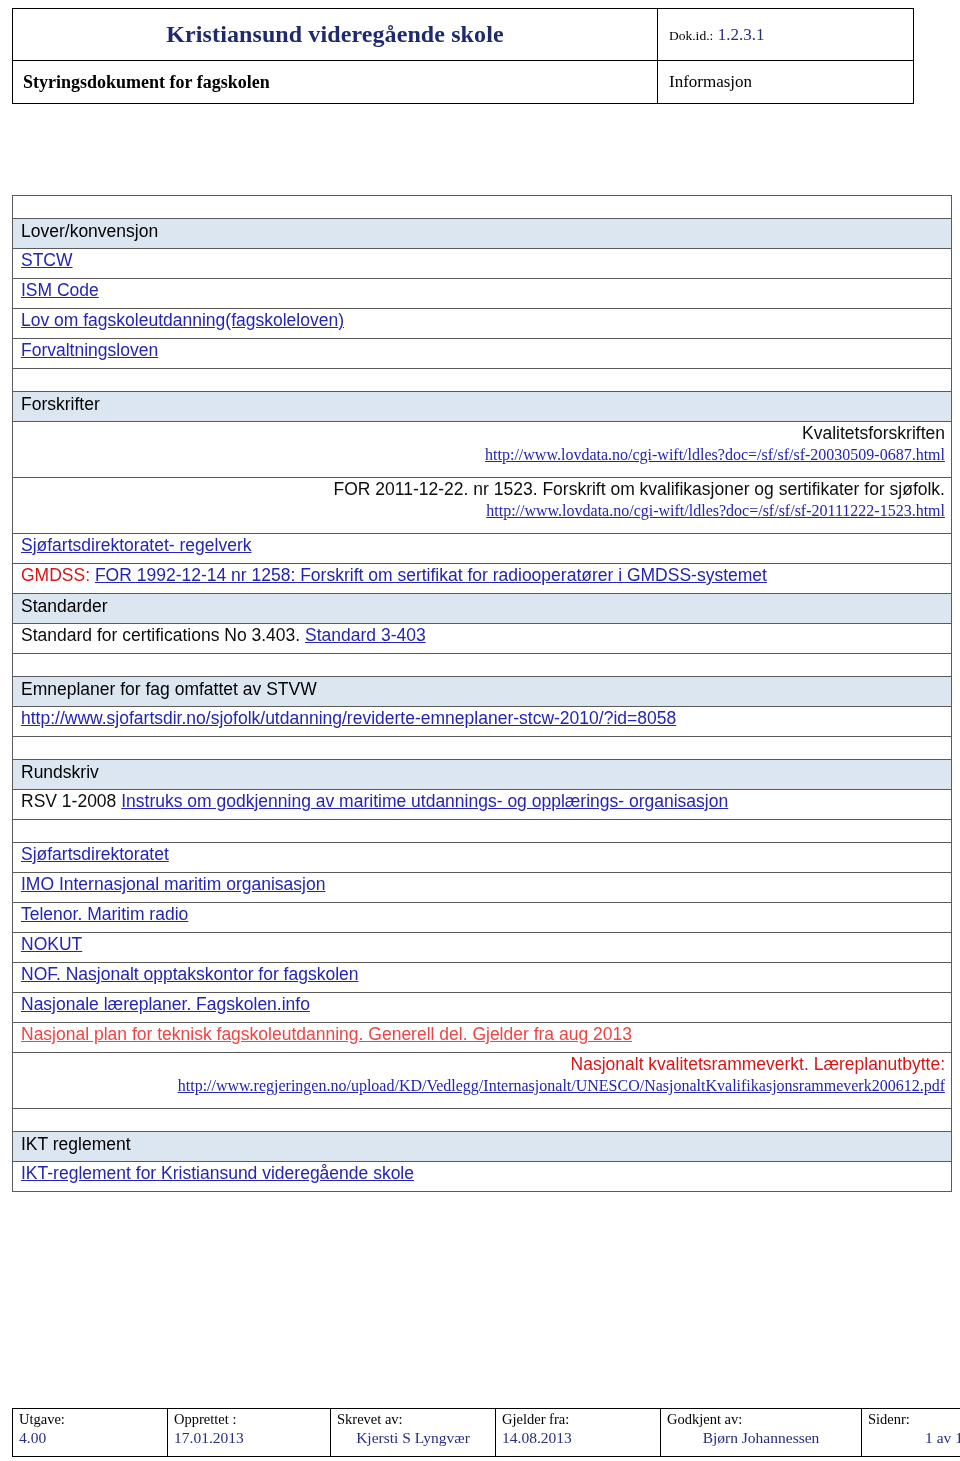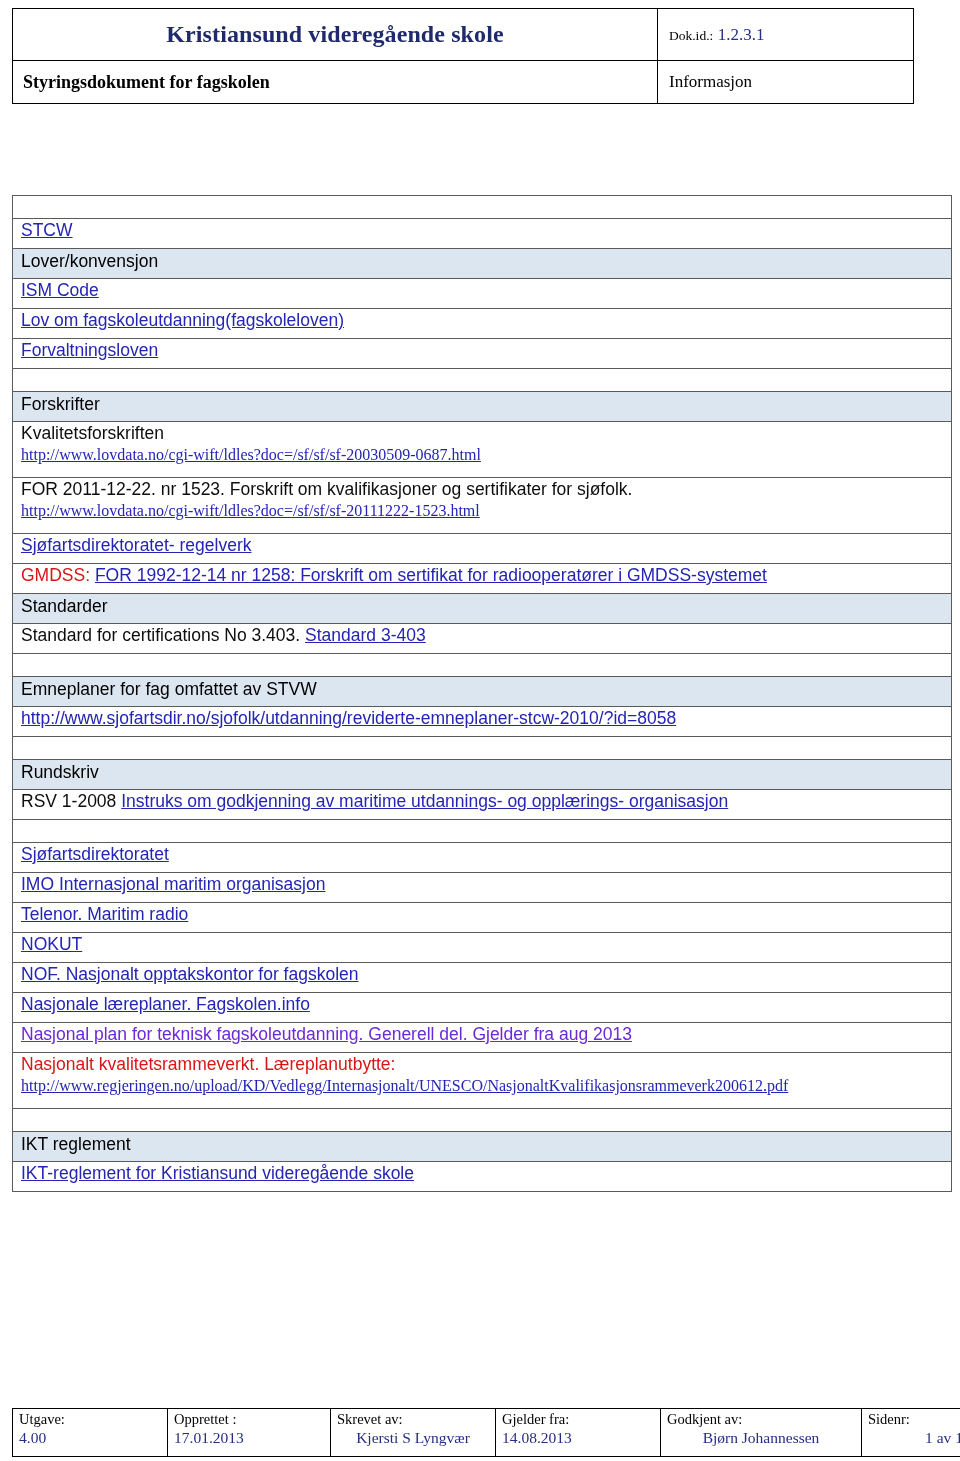--- a/index.html
+++ b/index.html
@@ -139,25 +139,26 @@
     color: #2424b5;
     text-decoration: underline;
   }
   .txt-plain {
     color: #0d0d0d;
   }
   .txt-red {
     color: #d81616;
   }
   .lnk-red {
-    color: #6d28d9;
+    color: #ef4444;
   }
   .line {
     display: block;
     white-space: nowrap;
+    text-align: right;
   }
 
   
   .footer-table {
     position: absolute;
     left: 12px;
     top: 1408px;
     width: 936px;
     border-collapse: collapse;
     table-layout: fixed;
@@ -221,26 +222,26 @@
   </table>
 
   <table class="content-table">
     <tbody>
 
       <tr>
         <td class="spacer"></td>
       </tr>
 
       <tr>
+        <td class="sect-head">Lover/konvensjon</td>
+      </tr>
+      <tr>
         <td class="row">
           <a class="lnk" href="#">STCW</a>
         </td>
-      </tr>
-      <tr>
-        <td class="sect-head">Lover/konvensjon</td>
       </tr>
       <tr>
         <td class="row">
           <a class="lnk" href="#">ISM Code</a>
         </td>
       </tr>
       <tr>
         <td class="row">
           <a class="lnk" href="#">Lov om fagskoleutdanning(fagskoleloven)</a>
         </td>

